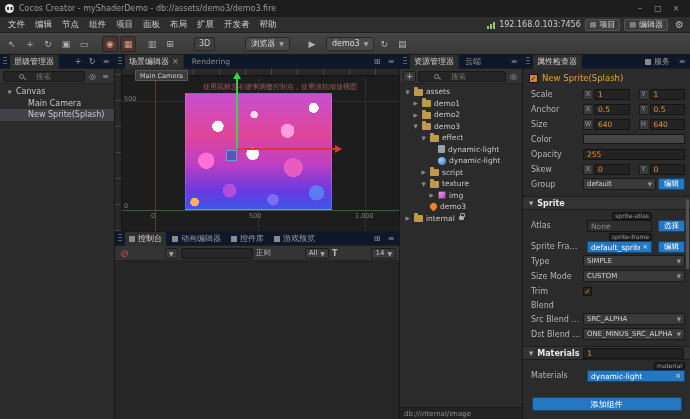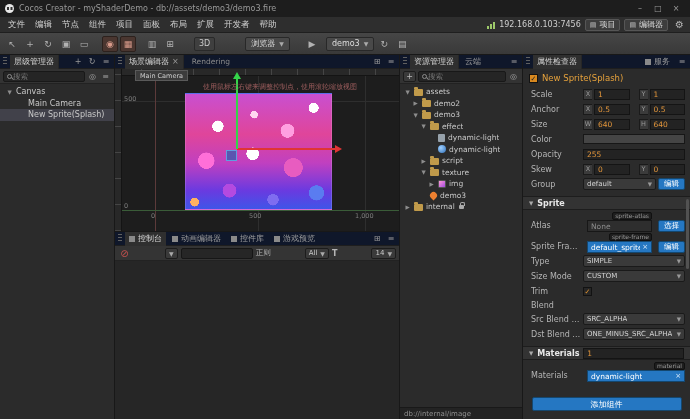--- a/index.html
+++ b/index.html
@@ -42,21 +42,21 @@
   .tabbar { height:14px; flex:none; background:#0f172a; border-bottom:1px solid #1e1e1e; display:flex; align-items:center; gap:2px; padding:0 2px; font-size:8px; color:#a8a8a8; }
   .grip { width:4px; height:9px; flex:none; background:repeating-linear-gradient(180deg,#606060 0 1px,transparent 1px 3px); margin:0 1px; }
   .tab { display:flex; align-items:center; gap:3px; padding:0 4px; height:14px; background:#2f2f2f; color:#d5d5d5; border-right:1px solid #262626; white-space:nowrap; }
   .tab .close { color:#9a9a9a; font-size:8px; }
   .tab2 { display:flex; align-items:center; gap:3px; padding:0 4px; color:#9a9a9a; white-space:nowrap; }
   .spacer { flex:1; }
   .panelbtn { width:12px; text-align:center; color:#9a9a9a; font-size:8px; flex:none; }
   .modetext { color:#8a8a8a; font-size:7.5px; margin-left:6px; white-space:nowrap; }
 
   .searchrow { height:15px; flex:none; background:#333; border-bottom:1px solid #222; display:flex; align-items:center; gap:2px; padding:0 3px; }
-  .searchbox { flex:1; min-width:0; height:11px; background:#252525; border:1px solid #181818; border-radius:2px; display:flex; align-items:center; gap:1px; padding:0 3px; }
+  .searchbox { flex:1; min-width:0; height:11px; background:#252525; border:1px solid #181818; border-radius:2px; display:flex; align-items:center; gap:12px; padding:0 15px; }
   .searchbox input { flex:1; min-width:0; width:0; background:none; border:none; outline:none; color:#bbb; font-family:inherit; font-size:7.5px; }
   .mag { width:5px; height:5px; border:1px solid #8a8a8a; border-radius:50%; position:relative; flex:none; }
   .mag::after { content:""; position:absolute; width:3px; height:1px; background:#8a8a8a; transform:rotate(45deg); right:-3px; bottom:-1px; }
   .minibtn { width:11px; height:11px; display:flex; align-items:center; justify-content:center; color:#a5a5a5; font-size:8px; flex:none; }
   .addbtn { width:13px; height:11px; flex:none; background:#3a3a3a; border:1px solid #1c1c1c; border-radius:2px; color:#bbb; font-size:8px; line-height:9px; text-align:center; }
 
   
   .tree { flex:1; overflow:hidden; padding-top:2px; }
   .trow { height:11.5px; display:flex; align-items:center; gap:3px; font-size:8px; color:#c8c8c8; white-space:nowrap; }
   .trow.sel { background:#41414a; }
@@ -356,20 +356,25 @@
     </div>
     <div class="tree">
       <div class="trow a0">
           <span class="exp">▼</span>
           <span class="folder"></span>
           <span class="tlabel atext">assets</span>
         </div>
       <div class="trow a1">
           <span class="exp">▶</span>
           <span class="folder"></span>
+          <span class="tlabel atext">demo1</span>
+        </div>
+      <div class="trow a1">
+          <span class="exp">▶</span>
+          <span class="folder"></span>
           <span class="tlabel atext">demo2</span>
         </div>
       <div class="trow a1">
           <span class="exp">▼</span>
           <span class="folder"></span>
           <span class="tlabel atext">demo3</span>
         </div>
       <div class="trow a2">
           <span class="exp">▼</span>
           <span class="folder"></span>

